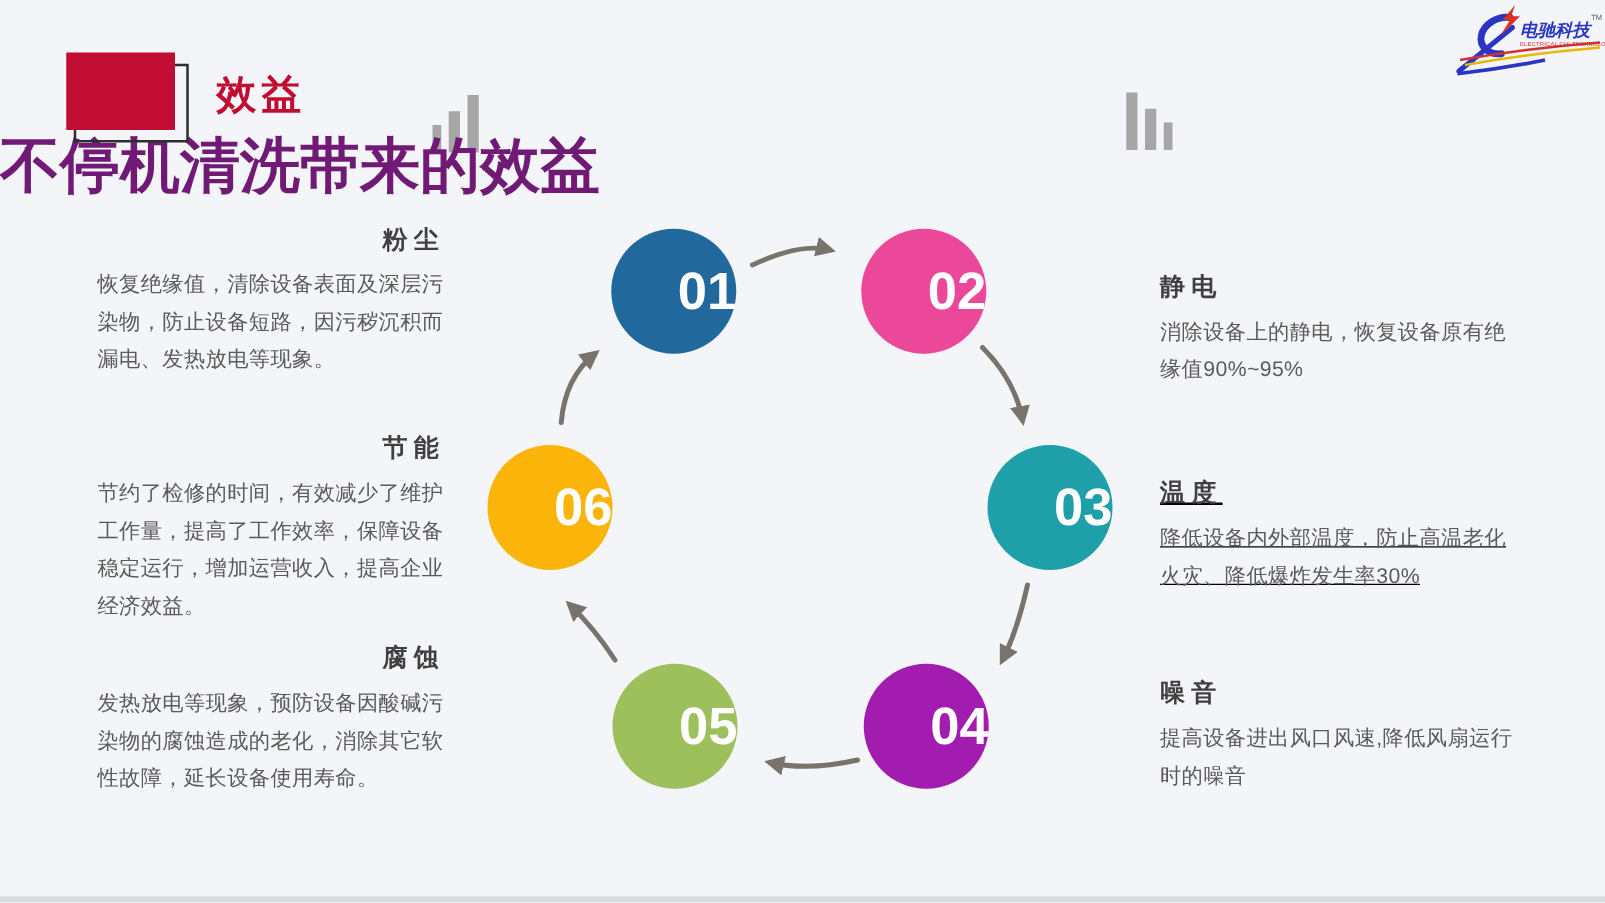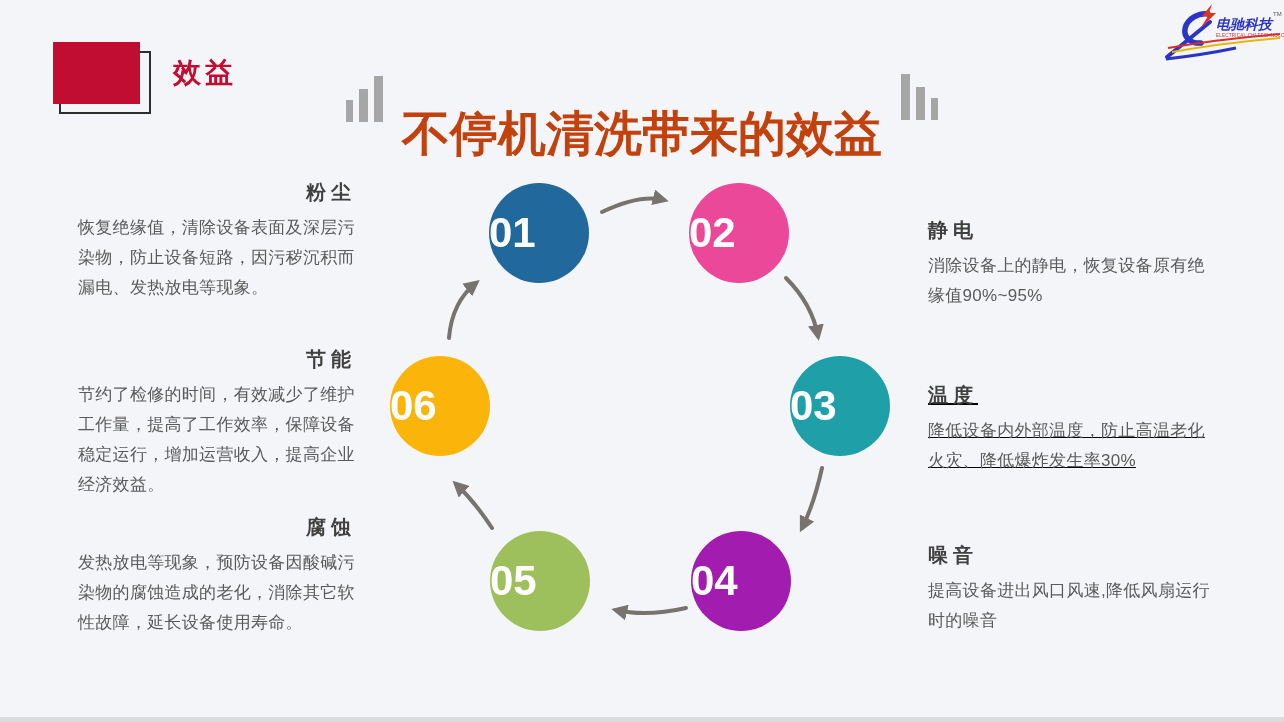--- a/index.html
+++ b/index.html
@@ -17,40 +17,40 @@
   .accent-outline{
     position:absolute;left:59px;top:51px;width:88px;height:59px;
     border:2px solid #2e2e2e;background:transparent;z-index:1;
   }
   .accent-fill{
     position:absolute;left:53px;top:42px;width:87px;height:62px;
     background:#c00d31;z-index:2;
   }
   .section-label{
     position:absolute;left:173px;top:54px;
-    font-size:28px;font-weight:700;color:#c00d31;letter-spacing:4px;
+    font-size:32px;font-weight:700;color:#c00d31;letter-spacing:4px;
   }
   .slide-title{
-    position:absolute;left:0;right:0;top:78px;text-align:center;
-    font-size:48px;font-weight:800;color:#c2410c;line-height:1;
+    position:absolute;left:0;right:0;top:78px;text-align:left;
+    font-size:48px;font-weight:800;color:#701a75;line-height:1;
   }
   .bars{position:absolute;display:flex;align-items:flex-end;gap:6px;height:48px;}
   .bars span{display:block;background:#a6a6a6;}
   .bars-left{left:346px;top:74px;}
   .bars-left span:nth-child(1){width:7px;height:22px;}
   .bars-left span:nth-child(2){width:9px;height:33px;}
   .bars-left span:nth-child(3){width:9px;height:46px;}
   .bars-right{left:901px;top:72px;}
   .bars-right span:nth-child(1){width:9px;height:46px;}
   .bars-right span:nth-child(2){width:9px;height:33px;}
   .bars-right span:nth-child(3){width:7px;height:22px;}
   
   .step{
     position:absolute;width:100px;height:100px;border-radius:50%;
-    display:flex;align-items:center;justify-content:flex-start;
+    display:flex;align-items:center;justify-content:flex-end;
     color:#ffffff;font-size:42px;font-weight:800;z-index:3;
   }
   .step-01{left:489px;top:183px;background:#21689d;}
   .step-02{left:689px;top:183px;background:#ec4899;}
   .step-03{left:790px;top:356px;background:#1fa0a9;}
   .step-04{left:691px;top:531px;background:#a21caf;}
   .step-05{left:490px;top:531px;background:#9dc05c;}
   .step-06{left:390px;top:356px;background:#fbb409;}
   .flow-arrows{position:absolute;left:350px;top:150px;z-index:2;}
   

